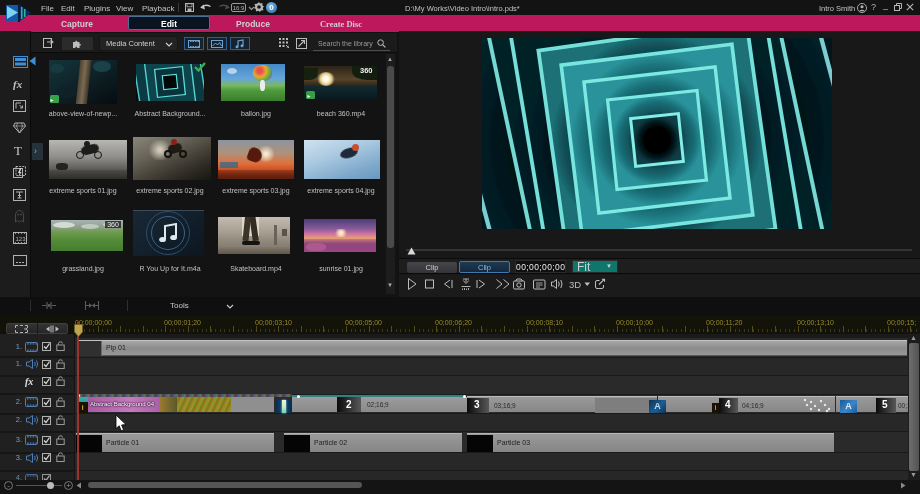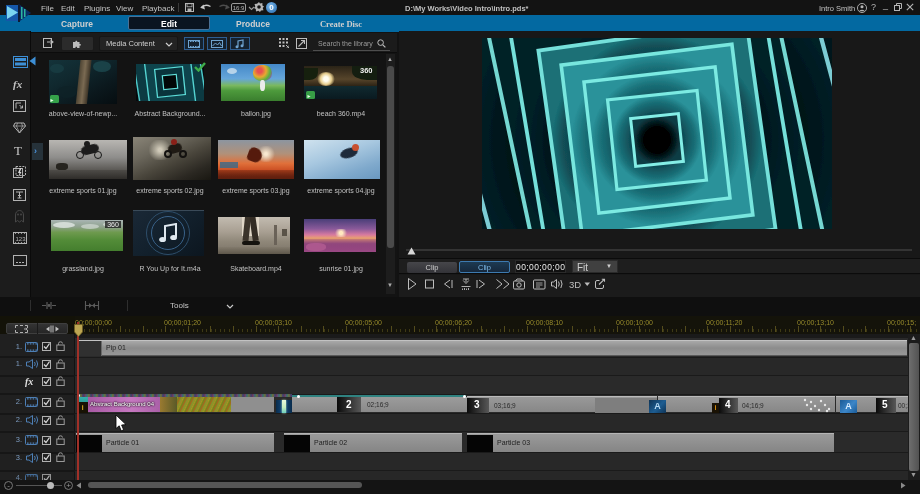--- a/index.html
+++ b/index.html
@@ -3,21 +3,21 @@
 <meta charset="utf-8">
 <style>
 *{margin:0;padding:0;box-sizing:border-box;}
 html,body{width:920px;height:494px;background:#000;overflow:hidden;}
 body{font-family:"Liberation Sans",sans-serif;color:#c8c8c8;}
 #app{position:absolute;top:0;left:0;width:920px;height:494px;background:#121212;overflow:hidden;}
 .abs{position:absolute;}
 
 #menubar{position:absolute;top:0;left:0;width:920px;height:15px;background:#131313;}
 .menu{position:absolute;top:3.5px;font-size:8px;color:#c4c4c4;}
-#tabrow{position:absolute;top:15px;left:0;width:920px;height:17px;background:#0369a1;}
+#tabrow{position:absolute;top:15px;left:0;width:920px;height:17px;background:#be185d;}
 .tab{position:absolute;top:3.5px;font-size:8.5px;font-weight:bold;color:#cfcfcf;text-align:center;}
 
 #libtoolbar{position:absolute;top:33px;left:30px;width:367px;height:20px;background:#1b1b1b;}
 #library{position:absolute;top:53px;left:31px;width:366px;height:244px;background:#131313;}
 #sidebar{position:absolute;top:31px;left:0px;width:31px;height:266px;background:#1c1c1c;border-right:1px solid #0a0a0a;}
 .thumb{position:absolute;overflow:hidden;}
 .thumb>div{filter:blur(0.7px);}
 .cap{position:absolute;font-size:7px;color:#c2c2c2;text-align:center;width:86px;}
 
 #preview{position:absolute;top:31px;left:399px;width:521px;height:266px;background:#181818;}
@@ -55,21 +55,21 @@
   <svg class="abs" style="left:248px;top:6px;" width="7" height="5" viewBox="0 0 7 5">
         <path d="M1 1 L3.5 3.5 L6 1" fill="none" stroke="#9a9a9a" stroke-width="1.1"></path>
       </svg>
 
   <svg class="abs" style="left:254px;top:2px;" width="10" height="10" viewBox="0 0 10 10">
         <path d="M5 0 L6 1.6 L8.4 1 L8.4 3.4 L10 4.4 L8.7 6 L9.5 8.2 L7 8.4 L6 10 L4.4 8.7 L2 9.5 L1.8 7 L0 6 L1.3 4.4 L0.5 2 L3 1.8 Z" fill="#b5b5b5"></path>
         <circle cx="5" cy="5" r="1.8" fill="#131313"></circle>
       </svg>
 
   <span class="abs" style="left:266px;top:2px;width:11px;height:11px;border-radius:50%;background:radial-gradient(circle at 40% 35%,#7db9ea,#3c7fc0 70%);color:#fff;font-size:8px;font-weight:bold;text-align:center;line-height:11px;">0</span>
-  <span class="abs" style="left:405px;top:3.5px;width:220px;font-size:7.5px;color:#c2c2c2;font-weight:bold;">D:\My Works\Video Intro\intro.pds*</span>
+  <span class="abs" style="left:405px;top:3.5px;width:220px;font-size:7.5px;color:#c2c2c2;">D:\My Works\Video Intro\intro.pds*</span>
   <span class="abs" style="left:819px;top:3.5px;font-size:7.5px;color:#c2c2c2;">Intro Smith</span>
 
   <svg class="abs" style="left:857px;top:2.5px;" width="10" height="10" viewBox="0 0 11 11">
         <circle cx="5.5" cy="5.5" r="5" fill="none" stroke="#b5b5b5"></circle>
         <circle cx="5.5" cy="4.2" r="1.7" fill="#b5b5b5"></circle>
         <path d="M2.2 9 Q5.5 5.8 8.8 9" fill="#b5b5b5"></path>
       </svg>
   <span class="abs" style="left:871px;top:2px;font-size:9px;color:#b5b5b5;">?</span>
   <span class="abs" style="left:883px;top:0px;font-size:9px;color:#b5b5b5;">_</span>
   <svg class="abs" style="left:894px;top:3px;" width="8" height="8" viewBox="0 0 8 8">
@@ -409,21 +409,21 @@
 
 <div class="abs" style="left:406px;top:249px;width:506px;height:2px;background:#343434;"></div>
 <svg class="abs" style="left:407px;top:247px;" width="9" height="8" viewBox="0 0 9 8">
       <path d="M4.5 0.5 L8.5 7.5 L0.5 7.5 Z" fill="#d8d8d8"></path>
     </svg>
 
 <div class="abs" style="left:399px;top:258px;width:521px;height:16px;background:#1e1e1e;border-top:1px solid #0b0b0b;border-bottom:1px solid #0b0b0b;"></div>
 <span class="abs" style="left:407px;top:262px;width:50px;height:11px;background:linear-gradient(180deg,#46464a,#333338);border-radius:2px;color:#cfcfcf;font-size:7.5px;text-align:center;line-height:11px;">Clip</span>
 <span class="abs" style="left:459px;top:261px;width:51px;height:12px;background:linear-gradient(180deg,#1d3a52,#16283c);border:1px solid #3d7ab0;border-radius:2px;color:#7db9e8;font-size:7.5px;text-align:center;line-height:11px;">Clip</span>
 <span class="abs" style="left:515px;top:260px;width:51px;height:13px;background:#101010;border:1px solid #2a2a2a;color:#e8e8e8;font-size:8.5px;text-align:center;line-height:13px;letter-spacing:0.4px;">00;00;00;00</span>
-<span class="abs" style="left:572px;top:260px;width:46px;height:13px;background:#404040;border:1px solid #2a2a2a;color:#cfcfcf;font-size:10px;line-height:13px;padding-left:4px;">Fit</span>
+<span class="abs" style="left:572px;top:260px;width:46px;height:13px;background:#0f766e;border:1px solid #2a2a2a;color:#cfcfcf;font-size:12px;line-height:13px;padding-left:4px;">Fit</span>
 <span class="abs" style="left:606px;top:263px;font-size:6px;color:#cfcfcf;">▼</span>
 
 <div class="abs" style="left:399px;top:275px;width:521px;height:22px;background:#1b1b1b;"></div>
 <svg class="abs" style="left:407px;top:277px;" width="210" height="14" viewBox="0 0 210 14">
  <g fill="none" stroke="#bdbdbd" stroke-width="1">
   <path d="M1.5 1.5 L9 7 L1.5 12.5 Z"></path>
   <rect x="18.5" y="3" width="8" height="8"></rect>
   <path d="M43 3 L37.5 7 L43 11 M45 3 L45 11"></path>
   <path d="M56 2 L62 2 M59 2 L59 5 M56.2 3.5 L59 6.5 L61.8 3.5" stroke-width="0.9"></path>
   <path d="M54.5 9.5 L63.5 9.5 M55.5 11.5 v1.5 M57.5 11 v2 M59.5 11.5 v1.5 M61.5 11 v2" stroke-width="0.9"></path>

